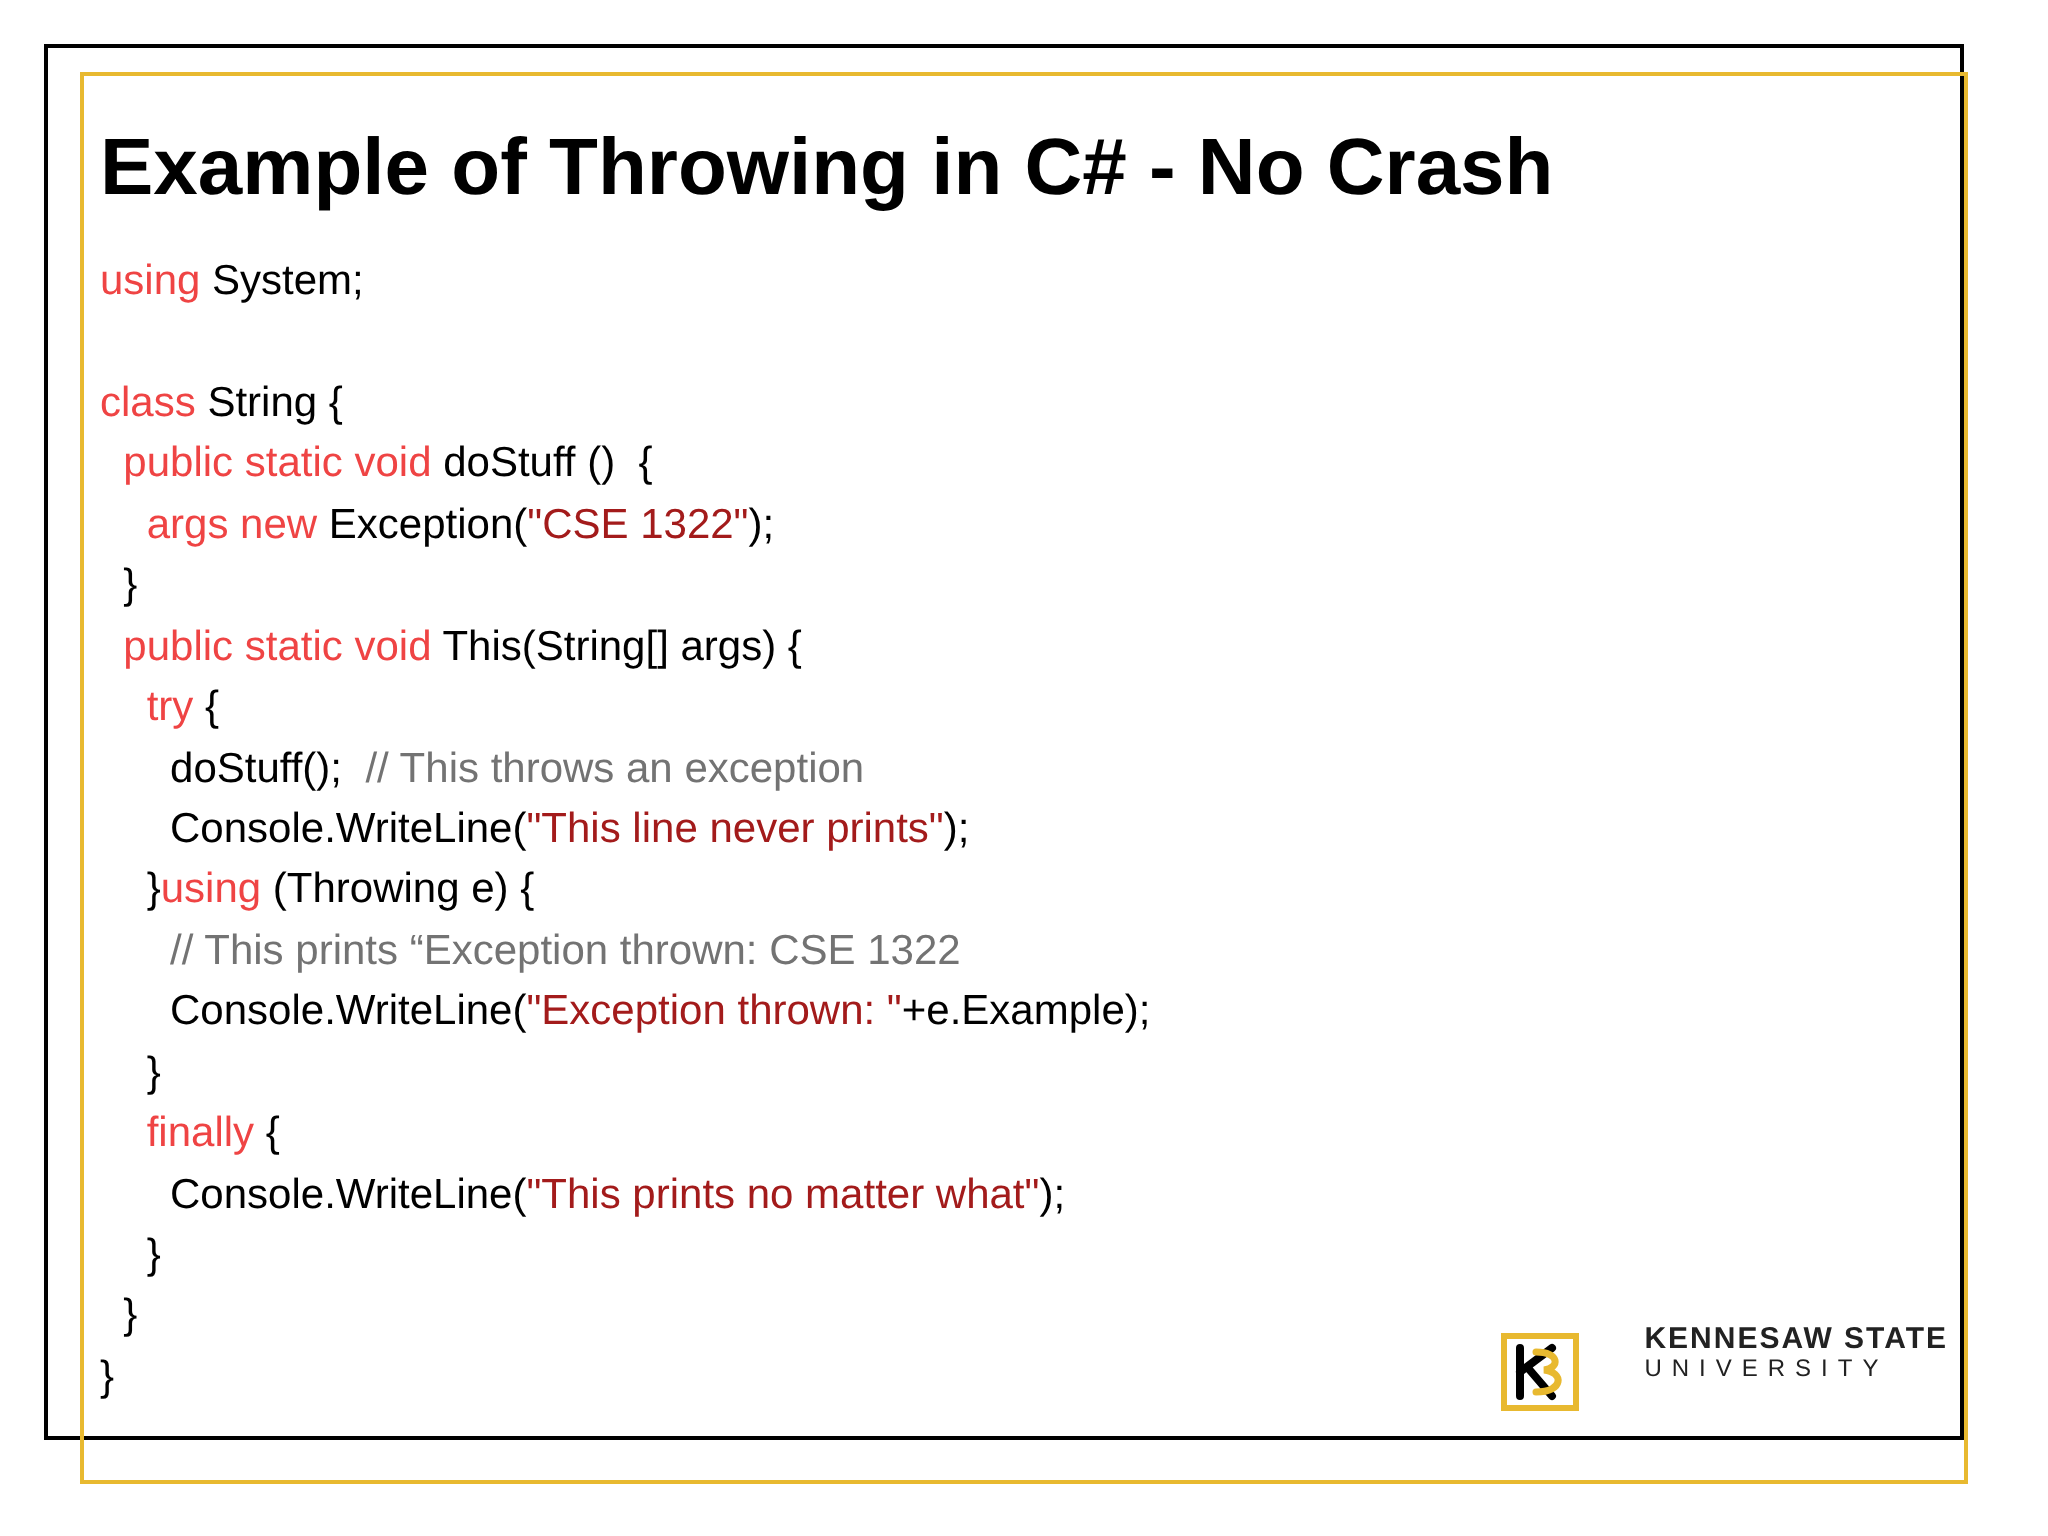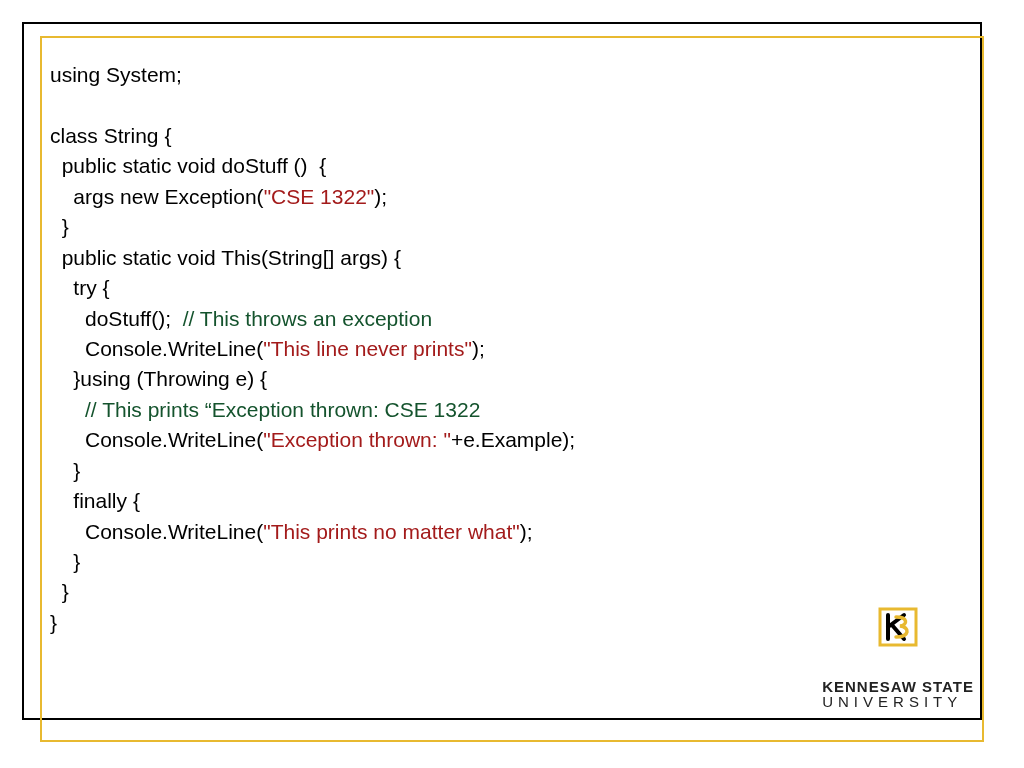--- a/index.html
+++ b/index.html
@@ -43,63 +43,62 @@
     margin: 0 0 18px 0;
     line-height: 1.2;
   }
   .code {
     font-family: Arial, Helvetica, sans-serif;
     font-size: 21px;
     line-height: 1.45;
     white-space: pre;
     color: #000;
   }
-  .kw { color: #000000; }
+  .kw { color: #ef4444; }
   .str { color: #a31b1b; }
-  .cmt { color: #14532d; margin-top: 36px; }
+  .cmt { color: #737373; margin-top: 36px; }
   .logo {
     position: absolute;
     right: 50px;
     bottom: 58px;
     display: flex;
-    align-items: center;
     gap: 28px;
-    flex-direction: column;
   }
   .logo-mark {
     width: 48px;
     height: 48px;
     position: relative;
   }
   .logo-mark svg { width: 48px; height: 48px; }
   .logo-text {
     display: flex;
     flex-direction: column;
     line-height: 1.05;
   }
   .logo-text .l1 {
     font-weight: bold;
     font-size: 15px;
     letter-spacing: 1px;
     color: #222;
   }
   .logo-text .l2 {
     font-weight: 300;
-    font-size: 15px;
+    font-size: 12px;
     letter-spacing: 5px;
     color: #222;
   }
 </style>
 </head>
 <body>
 
 <div class="outer-frame"></div>
 <div class="inner-frame"></div>
 
 <div class="content">
+  <h1 class="title">Example of Throwing in C# - No Crash</h1>
 
   <div class="code"><span class="kw">using</span><span> System;</span>
 
 <span class="kw">class</span><span> String {</span>
   <span class="kw">public static void</span><span> doStuff ()  {</span>
     <span class="kw">args new</span><span> Exception(</span><span class="str">"CSE 1322"</span><span>);</span>
   <span>}</span>
   <span class="kw">public static void</span><span> This(String[] args) {</span>
     <span class="kw">try</span><span> {</span>
       <span>doStuff();  </span><span class="cmt">// This throws an exception</span>

